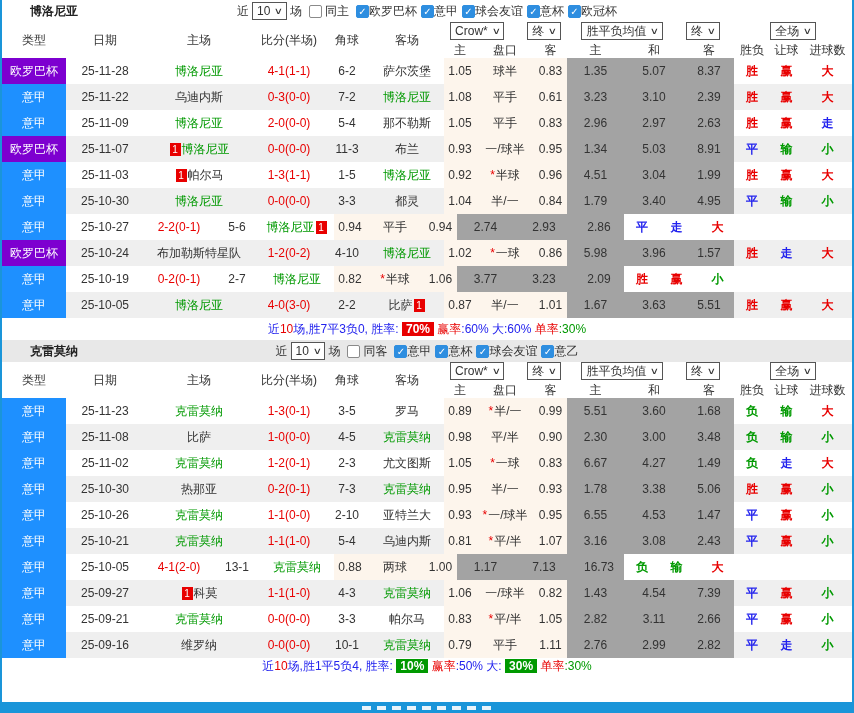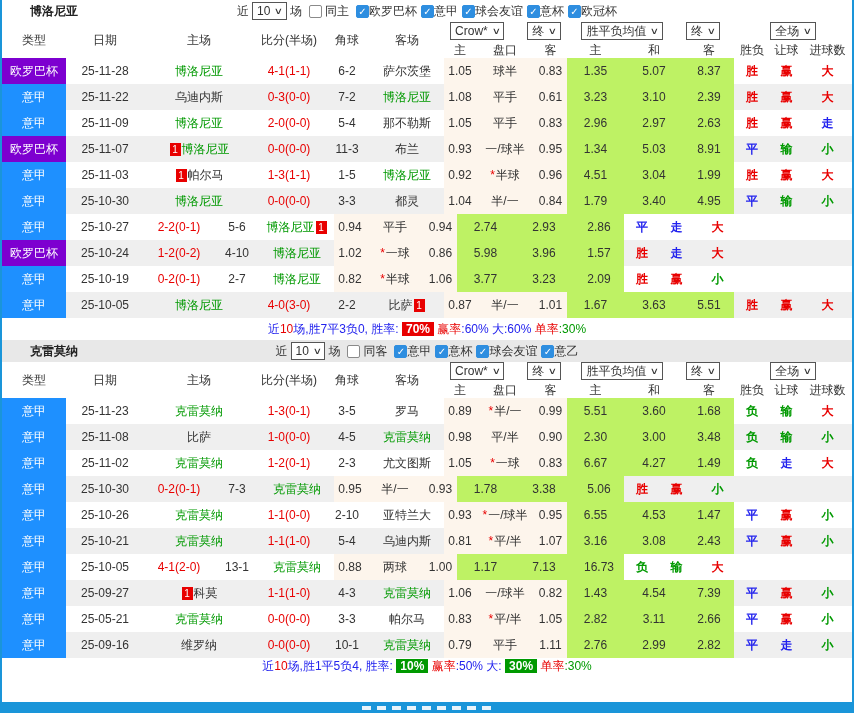--- a/index.html
+++ b/index.html
@@ -37,21 +37,21 @@
   .hg-bot{height:16px;display:flex;align-items:center}
   .hg-bot span{display:inline-block;text-align:center}
   
   .rows{flex:0 0 auto}
   .row{height:26px;display:flex}
   .row:nth-child(even){background:#efefef}
   .c{display:flex;align-items:center;justify-content:center;white-space:nowrap}
   .ct{color:#fff}
   .cs{color:#e80000}
   .codd{background:#fdf5ec}
-  .cavg{background:#bef264}
+  .cavg{background:#a3a3a3}
   .tg{color:#009900}
   .tn{color:#333}
   .bold{font-weight:bold}
   .badge{display:inline-block;background:#e80000;color:#fff;width:11px;height:13px;line-height:13px;
          font-size:10px;text-align:center;margin:0 1px}
   .star{color:#e80000;margin-right:1px}
   
   .summary{display:flex;align-items:center;justify-content:center;white-space:pre;flex:0 0 auto}
   .summary.s0{height:22px}
   .summary.s1{height:16px}
@@ -315,20 +315,23 @@
         <span class="c w-m1 cavg">2.74</span>
         <span class="c w-m2 cavg">2.93</span>
         <span class="c w-m3 cavg">2.86</span>
         <span class="c w-r1 bold" style="color: rgb(34, 34, 238);">平</span>
         <span class="c w-r2 bold" style="color: rgb(34, 34, 238);">走</span>
         <span class="c w-r3 bold" style="color: rgb(232, 0, 0);">大</span>
       </div>
       <div class="row">
         <span class="c w-type ct" style="background: rgb(125, 0, 208);">欧罗巴杯</span>
         <span class="c w-date">25-10-24</span>
+        <span class="c w-home">
+          <span class="tn">布加勒斯特星队</span>
+        </span>
         <span class="c w-score cs">1-2(0-2)</span>
         <span class="c w-corner">4-10</span>
         <span class="c w-away">
           <span class="tg">博洛尼亚</span>
         </span>
         <span class="c w-c1 codd">1.02</span>
         <span class="c w-pan codd">
           <span class="star">*</span>
           <span>一球</span>
         </span>
@@ -536,20 +539,23 @@
         <span class="c w-m1 cavg">6.67</span>
         <span class="c w-m2 cavg">4.27</span>
         <span class="c w-m3 cavg">1.49</span>
         <span class="c w-r1 bold" style="color: rgb(0, 153, 0);">负</span>
         <span class="c w-r2 bold" style="color: rgb(34, 34, 238);">走</span>
         <span class="c w-r3 bold" style="color: rgb(232, 0, 0);">大</span>
       </div>
       <div class="row">
         <span class="c w-type ct" style="background: rgb(30, 144, 255);">意甲</span>
         <span class="c w-date">25-10-30</span>
+        <span class="c w-home">
+          <span class="tn">热那亚</span>
+        </span>
         <span class="c w-score cs">0-2(0-1)</span>
         <span class="c w-corner">7-3</span>
         <span class="c w-away">
           <span class="tg">克雷莫纳</span>
         </span>
         <span class="c w-c1 codd">0.95</span>
         <span class="c w-pan codd">
           <span>半/一</span>
         </span>
         <span class="c w-c3 codd">0.93</span>
@@ -647,21 +653,21 @@
         <span class="c w-c3 codd">0.82</span>
         <span class="c w-m1 cavg">1.43</span>
         <span class="c w-m2 cavg">4.54</span>
         <span class="c w-m3 cavg">7.39</span>
         <span class="c w-r1 bold" style="color: rgb(34, 34, 238);">平</span>
         <span class="c w-r2 bold" style="color: rgb(232, 0, 0);">赢</span>
         <span class="c w-r3 bold" style="color: rgb(0, 153, 0);">小</span>
       </div>
       <div class="row">
         <span class="c w-type ct" style="background: rgb(30, 144, 255);">意甲</span>
-        <span class="c w-date">25-05-21</span>
+        <span class="c w-date">25-09-21</span>
         <span class="c w-home">
           <span class="tg">克雷莫纳</span>
         </span>
         <span class="c w-score cs">0-0(0-0)</span>
         <span class="c w-corner">3-3</span>
         <span class="c w-away">
           <span class="tn">帕尔马</span>
         </span>
         <span class="c w-c1 codd">0.83</span>
         <span class="c w-pan codd">

